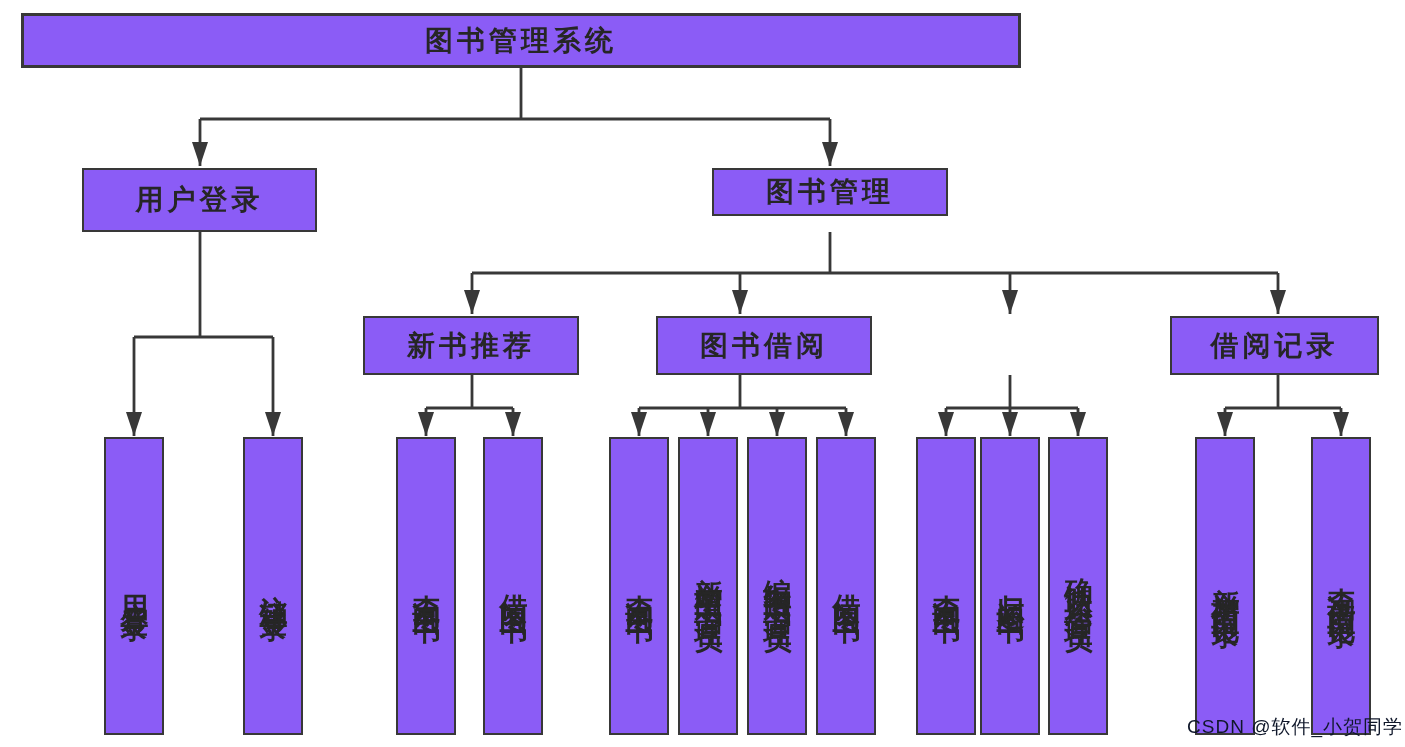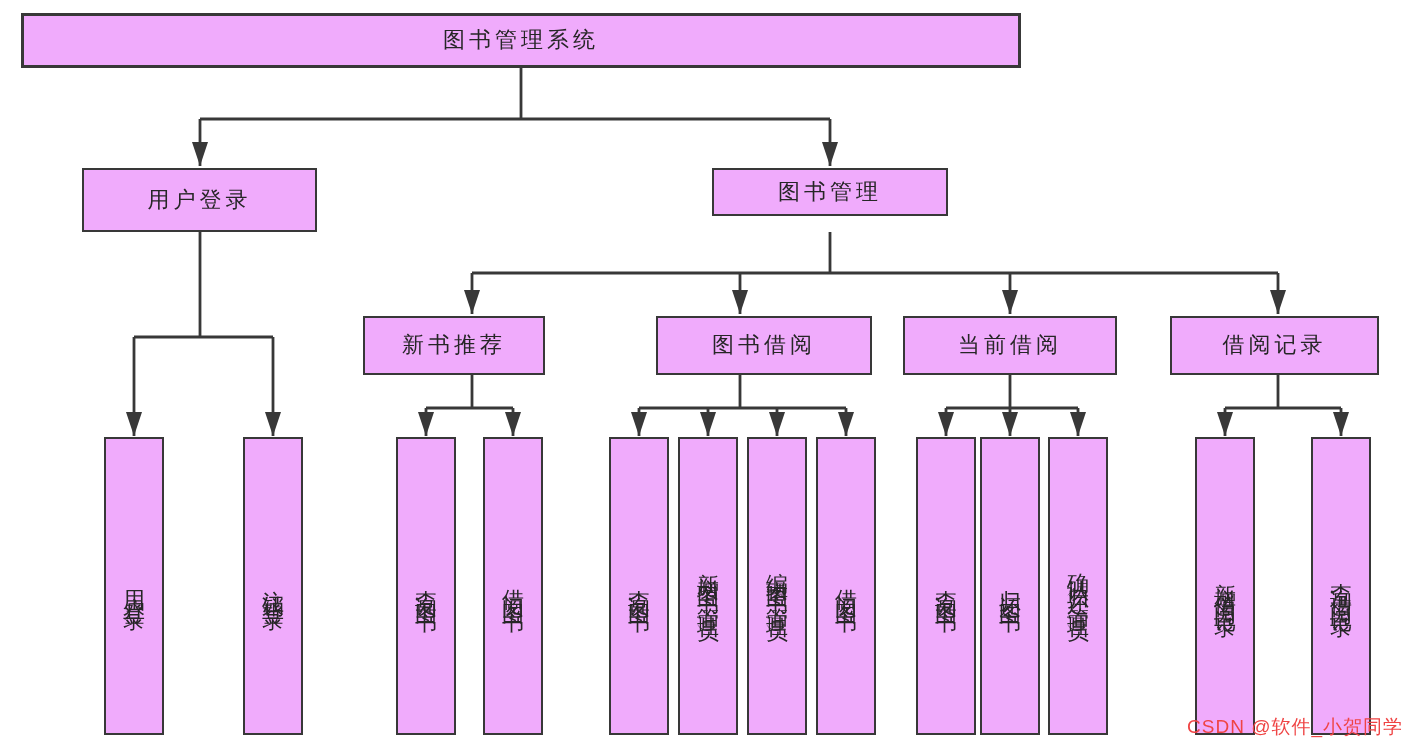--- a/index.html
+++ b/index.html
@@ -10,62 +10,63 @@
     background: #ffffff;
     overflow: hidden;
     font-family: "Liberation Sans", "DejaVu Sans", sans-serif;
     color: #262626;
   }
   #wires { position: absolute; left: 0; top: 0; width: 1405px; height: 747px; }
   .box {
     position: absolute;
     box-sizing: border-box;
     border: 2.5px solid #383838;
-    background: #f0abfc;
+    background: #8b5cf6;
     display: flex;
     align-items: center;
     justify-content: center;
-    font-size: 22px;
+    font-size: 28px;
     letter-spacing: 4px;
     line-height: 1.2;
     white-space: nowrap;
+    font-weight: bold;
   }
   .box.root { border-width: 3px; }
   .vbox span {
     writing-mode: vertical-rl;
     text-orientation: mixed;
     letter-spacing: 7px;
     line-height: 1;
   }
   
   .n-root  { left: 21px;   top: 13px;  width: 1000px; height: 55px; }
   
   .n-login { left: 82px;   top: 168px; width: 235px;  height: 64px; }
   .n-mgmt  { left: 712px;  top: 168px; width: 236px;  height: 48px; }
   
   .n-l2    { top: 316px; height: 59px; }
-  .n-new   { left: 363px;  width: 182px; align-items: center; }
+  .n-new   { left: 363px;  width: 216px; align-items: center; }
   .n-borrow{ left: 632px;  width: 216px; margin-left: 24px; }
   .n-cur   { left: 903px;  width: 214px; }
   .n-rec   { left: 1170px; width: 209px; }
   
   .leaf    { top: 437px; height: 298px; width: 60px; }
   .lf-a1 { left: 104px; }  .lf-a2 { left: 243px; }
   .lf-b1 { left: 396px; }  .lf-b2 { left: 483px; }
   .lf-c1 { left: 609px; }  .lf-c2 { left: 678px; }
   .lf-c3 { left: 747px; }  .lf-c4 { left: 816px; }
   .lf-d1 { left: 916px; }  .lf-d2 { left: 980px; }  .lf-d3 { left: 1048px; }
   .lf-e1 { left: 1195px; } .lf-e2 { left: 1311px; }
   .watermark {
     position: absolute;
     top: 714px;
     right: 2px;
     font-size: 19px;
     letter-spacing: 1px;
-    color: #ef4444;
+    color: #0f172a;
   }
 </style>
 </head>
 <body>
 
 <div id="canvas">
 
   <svg id="wires" viewBox="0 0 1405 747" xmlns="http://www.w3.org/2000/svg">
     <defs>
       <marker id="ah" markerUnits="userSpaceOnUse" markerWidth="26" markerHeight="18" refX="24" refY="8" orient="auto">
@@ -126,23 +127,20 @@
   <div class="box n-mgmt">
     <span>图书管理</span>
   </div>
 
   <div class="box n-l2 n-new">
     <span>新书推荐</span>
   </div>
   <div class="box n-l2 n-borrow">
     <span>图书借阅</span>
   </div>
-  <div class="box n-l2 n-cur">
-    <span>当前借阅</span>
-  </div>
   <div class="box n-l2 n-rec">
     <span>借阅记录</span>
   </div>
 
   <div class="box vbox leaf lf-a1">
     <span>用户登录</span>
   </div>
   <div class="box vbox leaf lf-a2">
     <span>注销登录</span>
   </div>

